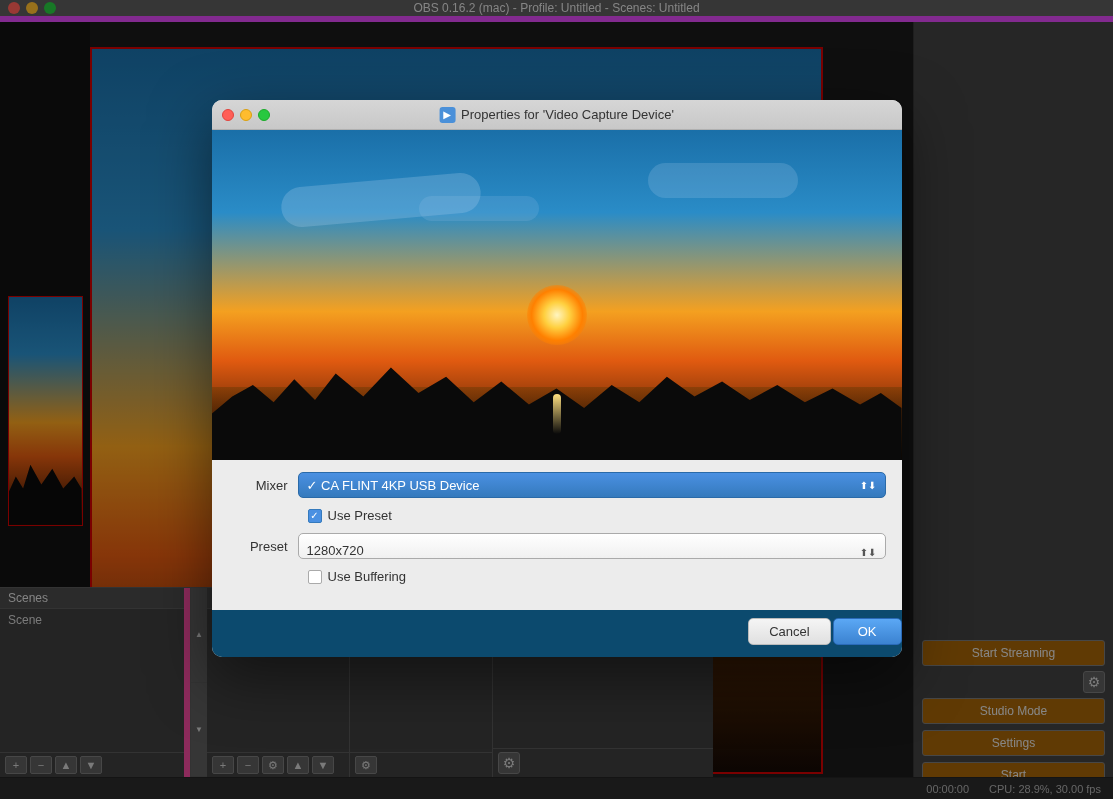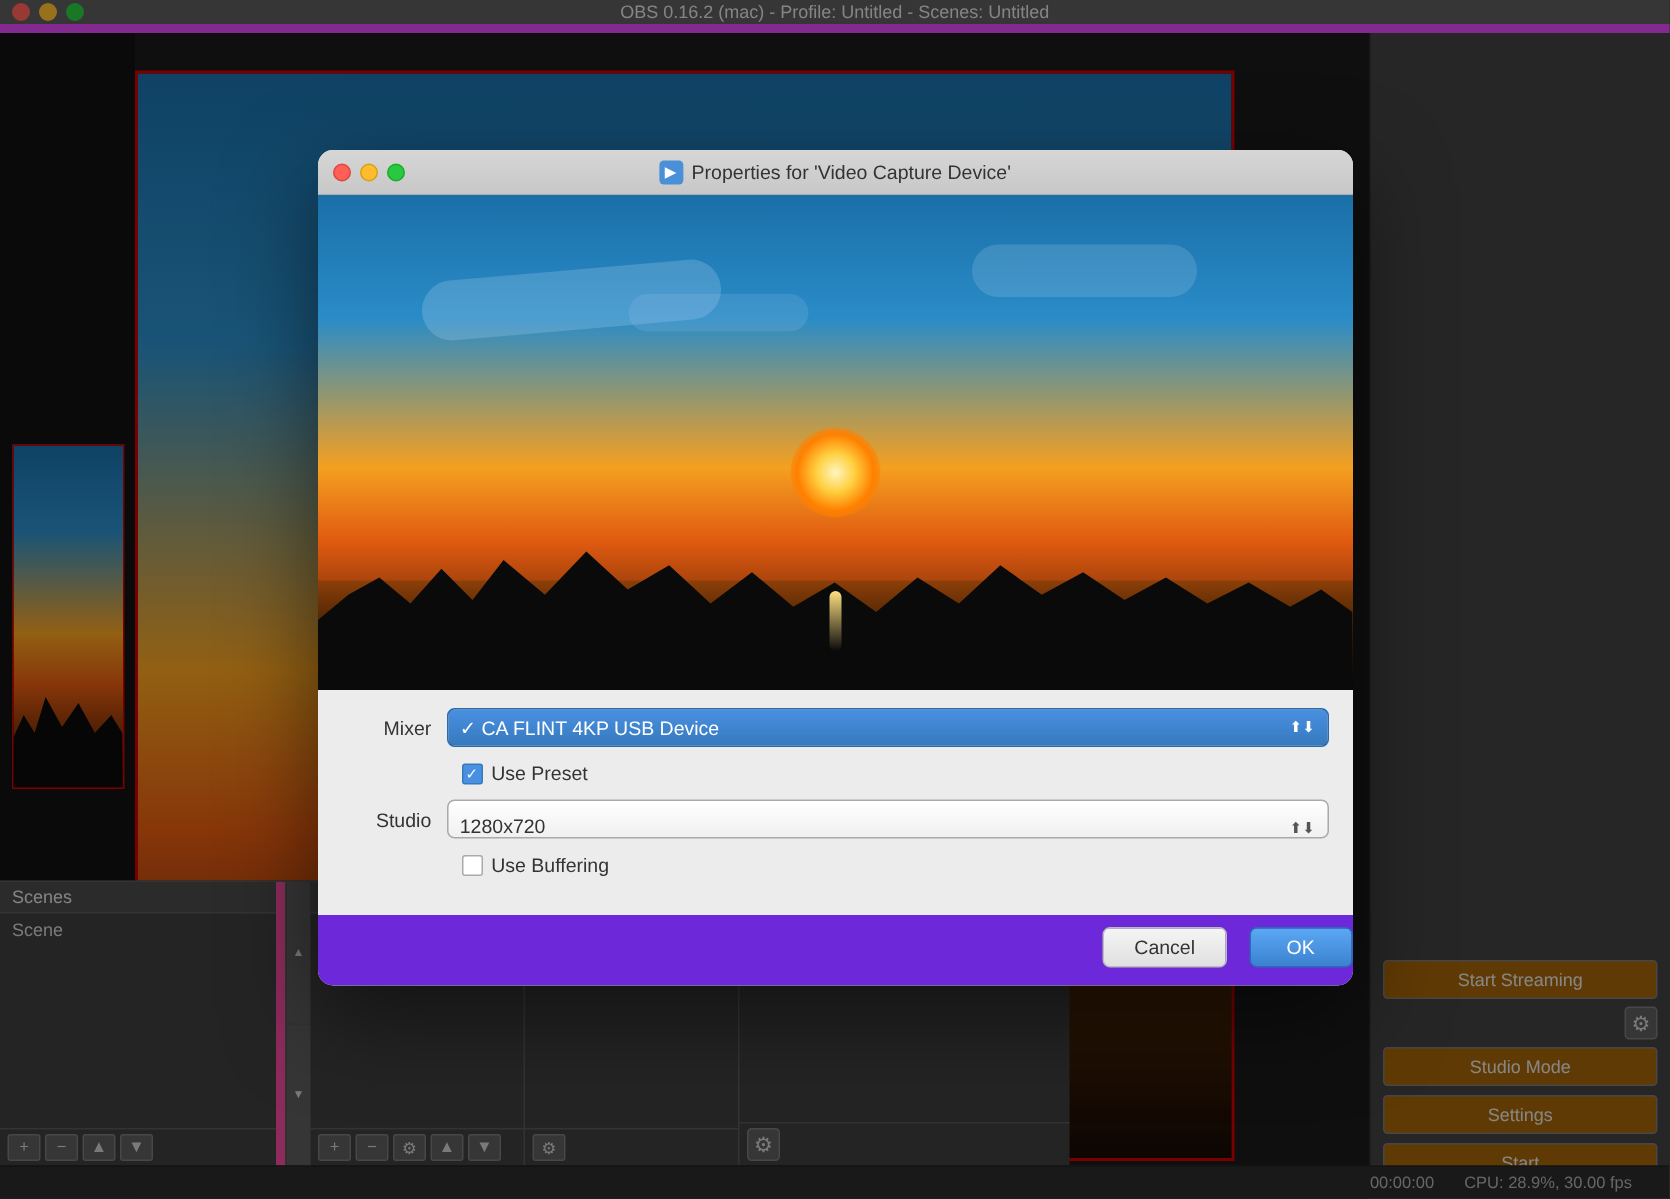--- a/index.html
+++ b/index.html
@@ -151,21 +151,21 @@
     .status-bar {
       position: absolute;
       bottom: 0;
       left: 0;
       right: 0;
       height: 22px;
       background: #2a2a2a;
       display: flex;
       align-items: center;
       justify-content: flex-end;
-      padding: 0 25px;
+      padding: 0 12px;
       font-size: 11px;
       color: #aaa;
       border-top: 1px solid #222;
       gap: 20px;
     }
 
     
     .right-spacer { flex: 1; }
     .right-buttons-group {
       display: flex;
@@ -369,23 +369,23 @@
       border-color: #357abd;
       color: white;
     }
     .cb-label {
       font-size: 13px;
       color: #333;
     }
     .modal-footer {
       display: flex;
       justify-content: flex-end;
-      gap: 15px;
+      gap: 2px;
       padding: 8px 0 12px;
-      background: #6d28d9;
+      background: #0c4a6e;
     }
     .btn-cancel {
       padding: 5px 20px;
       background: linear-gradient(180deg, #f5f5f5 0%, #e0e0e0 100%);
       border: 1px solid #bbb;
       border-radius: 5px;
       font-size: 13px;
       color: #333;
       cursor: pointer;
     }
@@ -621,21 +621,21 @@
           </div>
         </div>
       </div>
 
       <div class="checkbox-row">
         <div class="cb cb-checked">✓</div>
         <span class="cb-label">Use Preset</span>
       </div>
 
       <div class="form-row">
-        <div class="form-label">Studio</div>
+        <div class="form-label">Preset</div>
         <div class="form-control">
           <div class="select-box-normal">
             <span>1280x720</span>
             <span class="select-chevron" style="color:#555;">⬆⬇</span>
           </div>
         </div>
       </div>
 
       <div class="checkbox-row">
         <div class="cb"></div>

